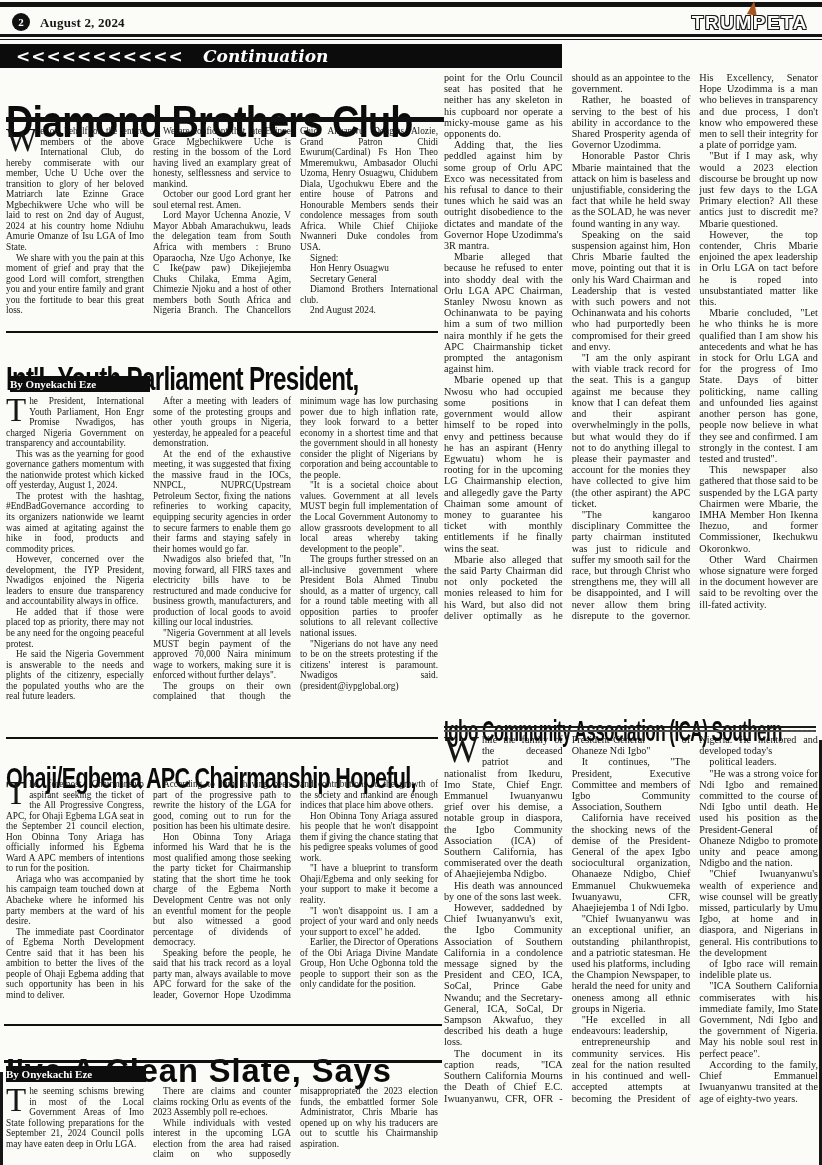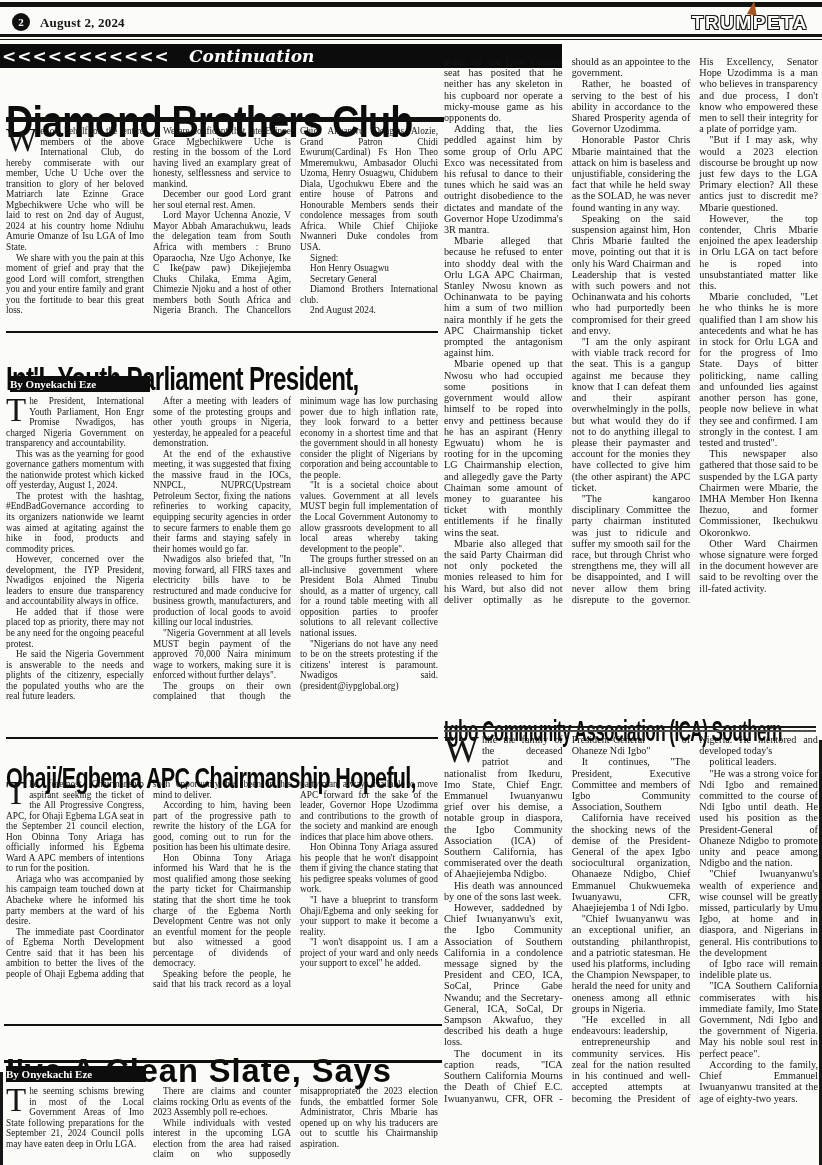--- a/index.html
+++ b/index.html
@@ -23,21 +23,21 @@
   }
   .flame{
     position:absolute;top:-11px;left:48%;width:0;height:0;
     border-left:5px solid transparent;border-right:5px solid transparent;
     border-bottom:14px solid #a8541f;transform:rotate(10deg);
   }
   .header-rule-thick{position:absolute;top:34px;left:0;width:822px;height:3px;background:#141414;}
   .header-rule-thin{position:absolute;top:39px;left:0;width:822px;height:1px;background:#141414;}
   .continuation-bar{
     position:absolute;top:44px;left:0;width:562px;height:24px;background:#0c0c0c;
-    color:#fff;font:italic 17px/24px "DejaVu Serif",serif;padding-left:2px;box-sizing:border-box;
+    color:#fff;font:italic 17px/24px "DejaVu Serif",serif;padding-left:16px;box-sizing:border-box;
   }
   .continuation-bar .chev{font-style:normal;letter-spacing:1px;font-weight:bold;}
   .continuation-bar .word{margin-left:14px;font-weight:bold;}
   
   .hl{
     position:absolute;white-space:nowrap;color:#0b0b0b;
     font-family:"Liberation Sans",sans-serif;font-weight:bold;
     transform-origin:0 50%;letter-spacing:-1px;
   }
   .hl-diamond{top:68px;left:6px;font-size:44px;transform:scaleX(.86);}
@@ -65,21 +65,21 @@
     column-gap:9px;column-count:3;
   }
   .body-block p{margin:0;text-indent:10px;}
   .body-block p.no-indent{text-indent:0;}
   .left-body{font-size:9.3px;line-height:10.55px;width:432px;left:6px;}
   .right-body{font-size:10.2px;line-height:11.2px;width:374px;left:444px;}
   .diamond-body{top:126px;height:203px;}
   .intl-body{top:396px;height:328px;}
   .ohaji-body{top:779px;height:247px;}
   .clean-body{top:1086px;height:79px;}
-  .mbarie-body{top:56px;height:618px;}
+  .mbarie-body{top:72px;height:618px;}
   .igbo-body{top:734px;height:430px;}
   .dropcap{
     float:left;font-family:"Liberation Serif",serif;
     font-size:33px;line-height:27px;padding:1px 3px 0 0;
   }
   .right-body .dropcap{font-size:37px;line-height:30px;}
   
   .edge-right{position:absolute;top:740px;right:0;width:3px;height:425px;background:#161616;}
   .edge-left{position:absolute;top:1072px;left:0;width:3px;height:93px;background:#161616;}
 </style>
@@ -102,21 +102,21 @@
     <span class="chev">&lt;&lt;&lt;&lt;&lt;&lt;&lt;&lt;&lt;&lt;&lt;</span>
     <span class="word">Continuation</span>
   </div>
 
   <h1 class="hl hl-diamond">Diamond Brothers Club</h1>
   <div class="rule-diamond"></div>
   <div class="body-block left-body diamond-body">
       <p class="no-indent"><span class="dropcap">W</span>e on behalf of the entire members of the above International Club, do hereby commiserate with our member, Uche U Uche over the transition to glory of her beloved Matriarch late Ezinne Grace Mgbechikwere Uche who will be laid to rest on 2nd day of August, 2024 at his country home Ndiuhu Amurie Omanze of Isu LGA of Imo State.</p>
       <p>We share with you the pain at this moment of grief and pray that the good Lord will comfort, strengthen you and your entire family and grant you the fortitude to bear this great loss.</p>
       <p>We are confident that late Ezinne Grace Mgbechikwere Uche is resting in the bossom of the Lord having lived an examplary great of honesty, selflessness and service to mankind.</p>
-      <p>December our good Lord grant her soul eternal rest. Amen.</p>
+      <p>October our good Lord grant her soul eternal rest. Amen.</p>
       <p>Lord Mayor Uchenna Anozie, V Mayor Abbah Amarachukwu, leads the delegation team from South Africa with members : Bruno Oparaocha, Nze Ugo Achonye, Ike C Ike(paw paw) Dikejiejemba Chuks Chilaka, Emma Agim, Chimezie Njoku and a host of other members both South Africa and Nigeria Branch. The Chancellors Chidi Anyanwu, Douglas Alozie, Grand Patron Chidi Ewurum(Cardinal) Fs Hon Theo Mmeremukwu, Ambasador Oluchi Uzoma, Henry Osuagwu, Chidubem Diala, Ugochukwu Ebere and the entire house of Patrons and Honourable Members sends their condolence messages from south Africa. While Chief Chijioke Nwanneri Duke condoles from USA.</p>
       <p>Signed:</p>
       <p>Hon Henry Osuagwu</p>
       <p>Secretary General</p>
       <p>Diamond Brothers International club.</p>
       <p>2nd August 2024.</p>
     </div>
 
   <div class="body-block right-body mbarie-body">
       <p class="no-indent">point for the Orlu Council seat has posited that he neither has any skeleton in his cupboard nor operate a micky-mouse game as his opponents do.</p>
@@ -161,20 +161,21 @@
   <div class="body-block left-body ohaji-body">
       <p class="no-indent"><span class="dropcap">T</span>he foremost Chairmanship aspirant seeking the ticket of the All Progressive Congress, APC, for Ohaji Egbema LGA seat in the September 21 council election, Hon Obinna Tony Ariaga has officially informed his Egbema Ward A APC members of intentions to run for the position.</p>
       <p>Ariaga who was accompanied by his campaign team touched down at Abacheke where he informed his party members at the ward of his desire.</p>
       <p>The immediate past Coordinator of Egbema North Development Centre said that it has been his ambition to better the lives of the people of Ohaji Egbema adding that such opportunity has been in his mind to deliver.</p>
       <p>According to him, having been part of the progressive path to rewrite the history of the LGA for good, coming out to run for the position has been his ultimate desire.</p>
       <p>Hon Obinna Tony Ariaga informed his Ward that he is the most qualified among those seeking the party ticket for Chairmanship stating that the short time he took charge of the Egbema North Development Centre was not only an eventful moment for the people but also witnessed a good percentage of dividends of democracy.</p>
       <p>Speaking before the people, he said that his track record as a loyal party man, always available to move APC forward for the sake of the leader, Governor Hope Uzodimma and contributions to the growth of the society and mankind are enough indices that place him above others.</p>
       <p>Hon Obinna Tony Ariaga assured his people that he won't disappoint them if giving the chance stating that his pedigree speaks volumes of good work.</p>
       <p>"I have a blueprint to transform Ohaji/Egbema and only seeking for your support to make it become a reality.</p>
       <p>"I won't disappoint us. I am a project of your ward and only needs your support to excel" he added.</p>
+      <p>Earlier, the Director of Operations of the Obi Ariaga Divine Mandate Group, Hon Uche Ogbonna told the people to support their son as the only candidate for the position.</p>
     </div>
 
   <h1 class="hl hl-igbo">Igbo Community Association  (ICA) Southern</h1>
   <div class="rule-igbo"></div>
   <div class="rule-igbo2"></div>
   <div class="body-block right-body igbo-body">
       <p class="no-indent"><span class="dropcap">W</span>hile the family of the deceased patriot and nationalist from Ikeduru, Imo State, Chief Engr. Emmanuel Iwuanyanwu grief over his demise, a notable group in diaspora, the Igbo Community Association (ICA) of Southern California, has commiserated over the death of Ahaejiejemba Ndigbo.</p>
       <p>His death was announced by one of the sons last week.</p>
       <p>However, saddedned by Chief Iwuanyanwu's exit, the Igbo Community Association of Southern California in a condolence message signed by the President and CEO, ICA, SoCal, Prince Gabe Nwandu; and the Secretary-General, ICA, SoCal, Dr Sampson Akwafuo, they described his death a huge loss.</p>
       <p>The document in its caption reads, "ICA Southern California Mourns the Death of Chief E.C. Iwuanyanwu, CFR, OFR - President-General of Ohaneze Ndi Igbo"</p>

